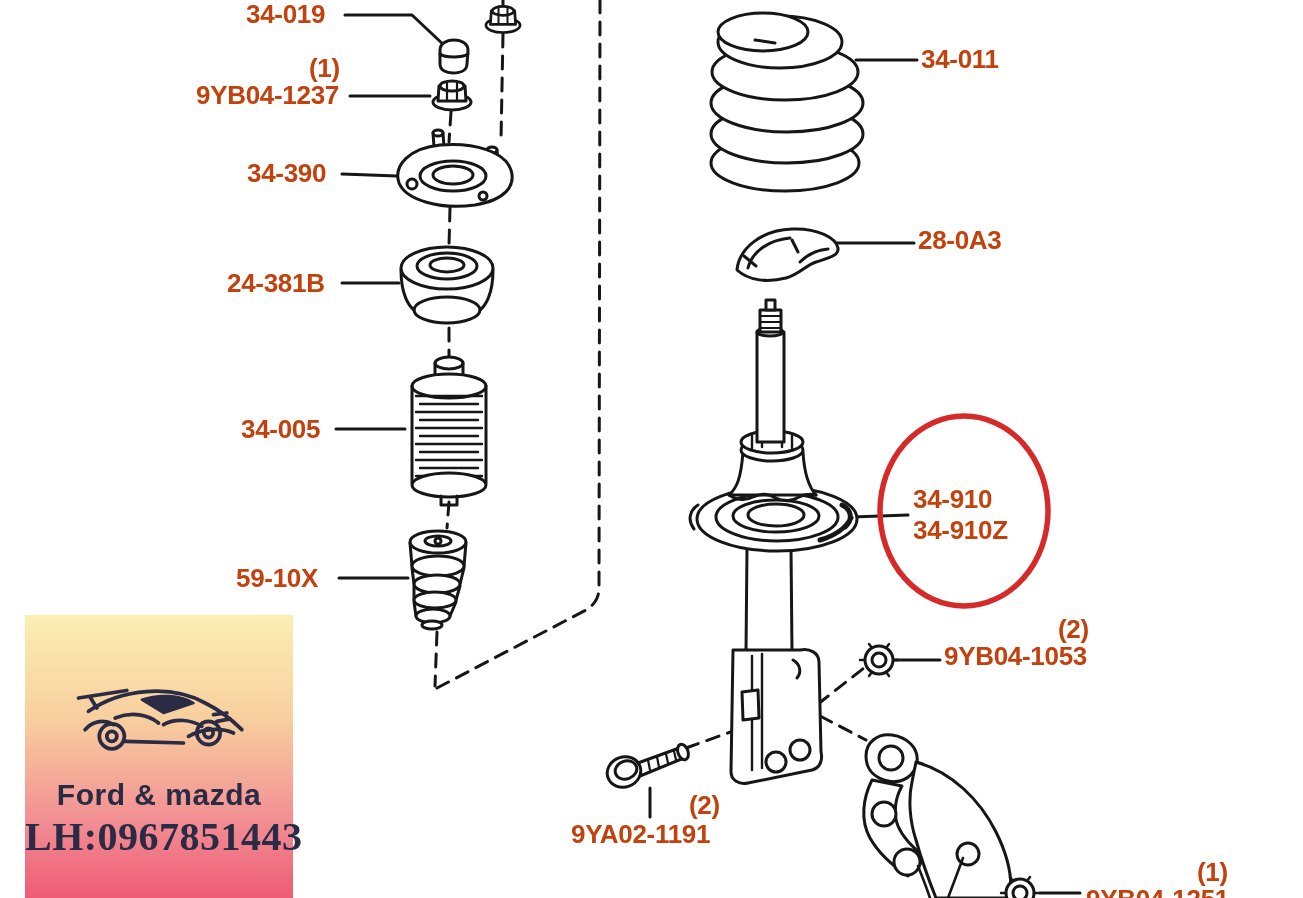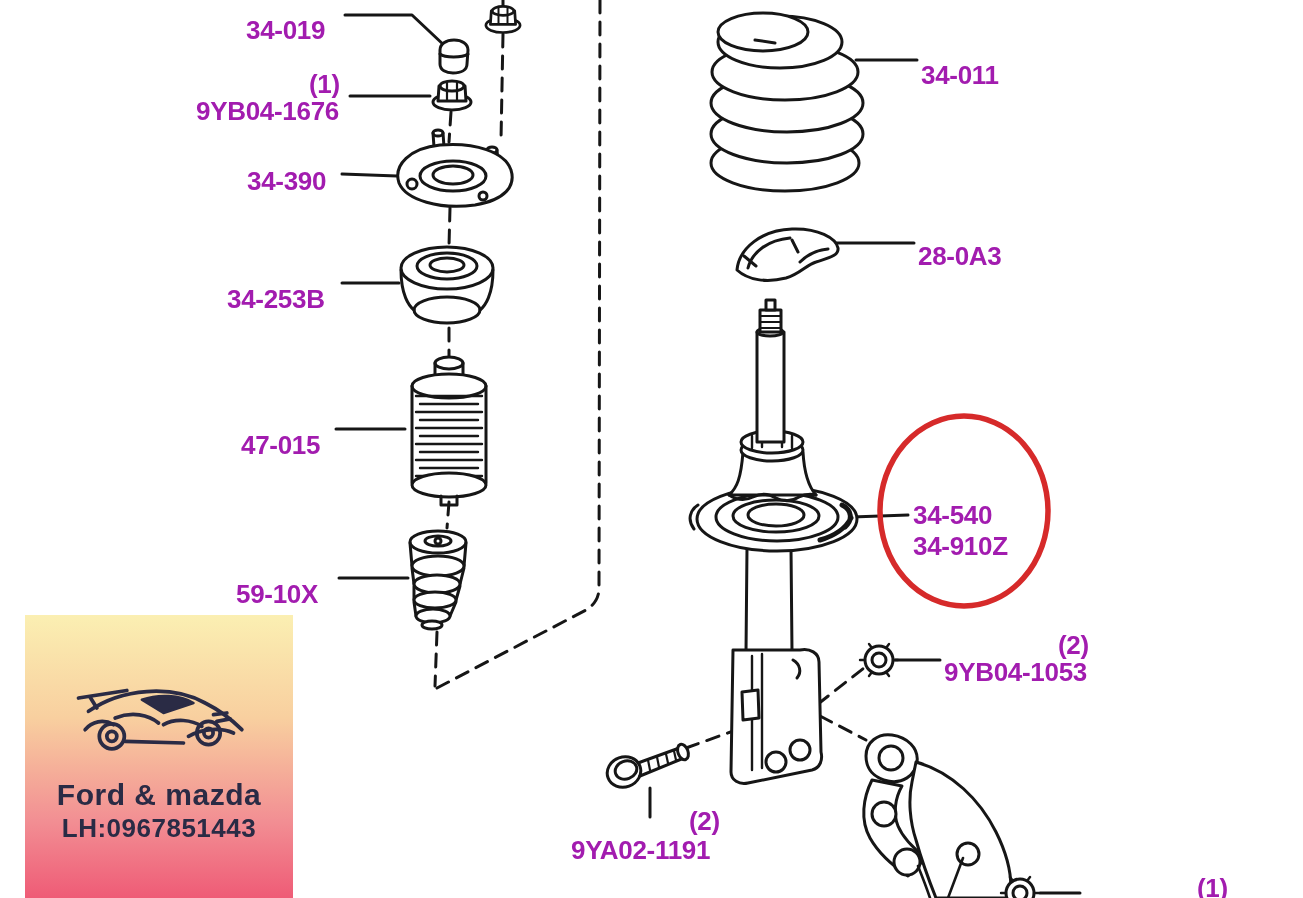--- a/index.html
+++ b/index.html
@@ -1,25 +1,25 @@
 <!DOCTYPE html>
 <html><head>
 <meta charset="utf-8">
 <style>
   html,body{margin:0;padding:0;background:#ffffff;}
   .stage{position:relative;width:1303px;height:898px;overflow:hidden;background:#fff;
          font-family:"Liberation Sans",sans-serif;}
   .art{position:absolute;left:0;top:0;width:1303px;height:898px;}
-  .plabel{position:absolute;font-weight:700;font-size:26px;line-height:1.05;color:#a21caf;
-          white-space:nowrap;letter-spacing:-0.3px;margin-top:16px;}
+  .plabel{position:absolute;font-weight:700;font-size:26px;line-height:1.05;color:#c2410c;
+          white-space:nowrap;letter-spacing:-0.3px;}
   .logo{position:absolute;left:25px;top:615px;width:268px;height:304px;
         background:linear-gradient(180deg,#fbefb2 0%,#f8cf9f 34%,#f28e93 68%,#ee4d6e 100%);}
   .logo-line{position:absolute;left:0;right:0;text-align:center;font-weight:700;color:#2a2b45;}
   .logo-line1{top:163px;font-size:30px;letter-spacing:0.5px;}
-  .logo-line2{top:198px;font-size:26px;letter-spacing:0.5px;}
+  .logo-line2{top:198px;font-size:40px;letter-spacing:0.5px;font-family:Liberation Serif, serif;}
   .car-svg{position:absolute;left:38px;top:58px;width:196px;height:100px;}
 </style>
 </head>
 <body>
 
 <div class="stage">
 
   <svg class="art" viewBox="0 0 1303 898" xmlns="http://www.w3.org/2000/svg">
     <defs>
 
@@ -197,28 +197,28 @@
         <path d="M948,898 L963,858 M930,898 C926,886 922,876 918,866" stroke-width="2.6"></path>
         <use href="#gnut" transform="translate(1020,893)"></use>
       </g>
 
       <ellipse cx="964" cy="511" rx="84" ry="95" stroke="#d62a2a" stroke-width="5.5" fill="none"></ellipse>
     </g>
   </svg>
 
   <div class="plabel" style="left:246px;top:1px">34-019</div>
   <div class="plabel" style="left:309px;top:55px">(1)</div>
-  <div class="plabel" style="left:196px;top:82px">9YB04-1676</div>
-  <div class="plabel" style="left:247px;top:152px">34-390</div>
-  <div class="plabel" style="left:227px;top:270px">34-253B</div>
-  <div class="plabel" style="left:241px;top:416px">47-015</div>
+  <div class="plabel" style="left:196px;top:82px">9YB04-1237</div>
+  <div class="plabel" style="left:247px;top:160px">34-390</div>
+  <div class="plabel" style="left:227px;top:270px">24-381B</div>
+  <div class="plabel" style="left:241px;top:416px">34-005</div>
   <div class="plabel" style="left:236px;top:565px">59-10X</div>
   <div class="plabel" style="left:921px;top:46px">34-011</div>
   <div class="plabel" style="left:918px;top:227px">28-0A3</div>
-  <div class="plabel" style="left:913px;top:486px">34-540</div>
+  <div class="plabel" style="left:913px;top:486px">34-910</div>
   <div class="plabel" style="left:913px;top:517px">34-910Z</div>
   <div class="plabel" style="left:1058px;top:616px">(2)</div>
   <div class="plabel" style="left:944px;top:643px">9YB04-1053</div>
   <div class="plabel" style="left:689px;top:792px">(2)</div>
   <div class="plabel" style="left:571px;top:821px">9YA02-1191</div>
   <div class="plabel" style="left:1197px;top:859px">(1)</div>
   <div class="plabel" style="left:1086px;top:886px">9YB04-1251</div>
 
   <div class="logo">
     <svg class="car-svg" viewBox="0 0 230 120" xmlns="http://www.w3.org/2000/svg">

